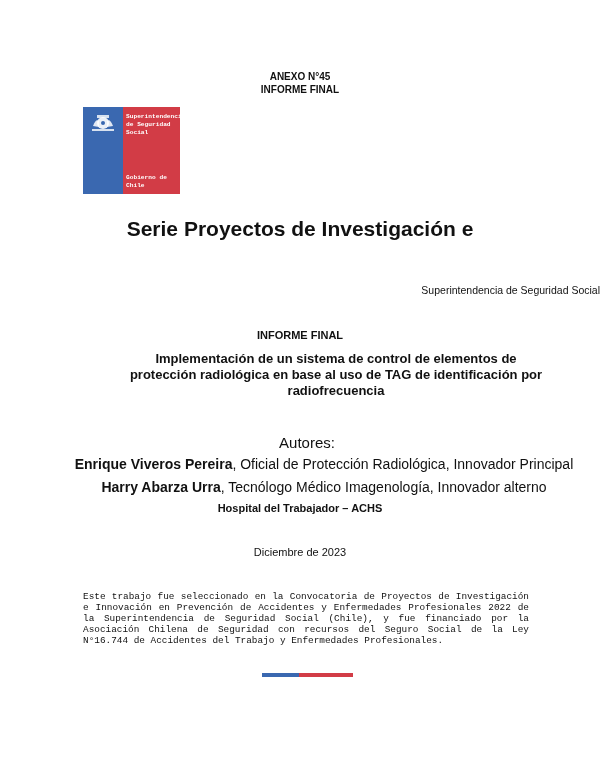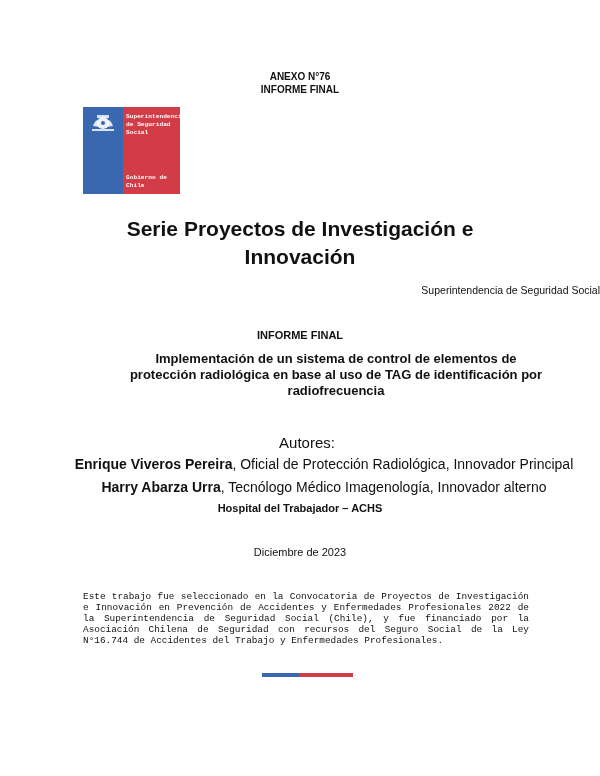--- a/index.html
+++ b/index.html
@@ -138,21 +138,21 @@
       height: 4px;
       display: flex;
     }
     .bar-blue { width: 37px; height: 100%; background: #3a68b0; }
     .bar-red { flex: 1; height: 100%; background: #d23c46; }
   </style>
 </head>
 <body>
 
 <div class="center-block annex">
-  <div>ANEXO N°76</div>
+  <div>ANEXO N°45</div>
   <div>INFORME FINAL</div>
 </div>
 
 <div class="abs logo">
   <div class="logo-blue">
     <svg class="crest" viewBox="0 0 28 22">
       <ellipse cx="14" cy="11" rx="6" ry="6" fill="#ffffff" opacity="0.9"></ellipse>
       <path d="M4 14 Q7 6 10 9 L10 15 Z" fill="#ffffff" opacity="0.85"></path>
       <path d="M24 14 Q21 6 18 9 L18 15 Z" fill="#ffffff" opacity="0.85"></path>
       <rect x="8" y="3" width="12" height="3" fill="#ffffff" opacity="0.8"></rect>
@@ -165,21 +165,20 @@
       <div>Superintendencia</div>
       <div>de Seguridad</div>
       <div>Social</div>
     </div>
     <div class="gov">Gobierno de Chile</div>
   </div>
 </div>
 
 <div class="center-block main-title">
   <span>Serie Proyectos de Investigación e</span>
-  <span>Innovación</span>
 </div>
 
 <div class="center-block subtitle">Superintendencia de Seguridad Social</div>
 
 <div class="center-block report-label">INFORME FINAL</div>
 
 <div class="center-block project-title">Implementación de un sistema de control de elementos de protección radiológica en base al uso de TAG de identificación por radiofrecuencia</div>
 
 <div class="center-block authors-label">Autores:</div>
 

